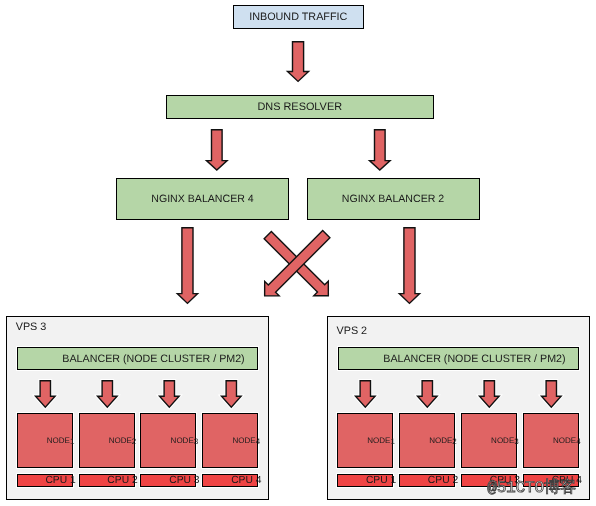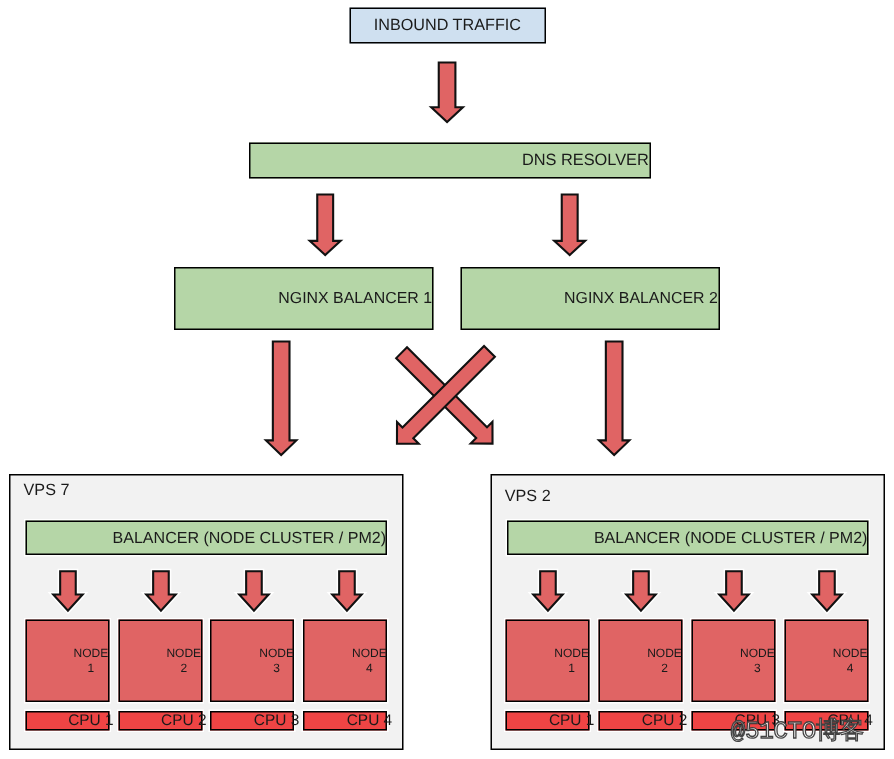--- a/index.html
+++ b/index.html
@@ -5,26 +5,26 @@
   html,body{margin:0;padding:0;}
   body{width:596px;height:506px;background:#ffffff;overflow:hidden;
        font-family:"Liberation Sans",sans-serif;color:#1a1a1a;
        -webkit-font-smoothing:antialiased;text-rendering:geometricPrecision;}
   #root{position:relative;width:596px;height:484px;}
   .box{position:absolute;box-sizing:border-box;border:1.5px solid #000;
        display:flex;align-items:center;justify-content:center;text-align:center;
        line-height:1;white-space:nowrap;}
   .box>span{position:relative;top:0.6px;}
   .blue{background:#cfe0f0;}
-  .green{background:#b5d6a7;justify-content:flex-end;}
+  .green{background:#b5d6a7;}
   .vps{position:absolute;box-sizing:border-box;background:#f2f2f2;border:1.5px solid #000;}
   .inpanel{box-shadow:0 0 0 1px #fff;padding-left:32px;}
   .vps-label{position:absolute;font-size:10.8px;color:#1a1a1a;line-height:1;white-space:nowrap;}
   .nodebox{position:absolute;box-sizing:border-box;border:1.5px solid #000;background:#e06464;
-           display:flex;flex-direction:column;align-items:center;justify-content:center;
+           display:flex;flex-direction:row;align-items:center;justify-content:center;
            font-size:8px;line-height:1;white-space:nowrap;}
   .nodebox span{display:block;}
   .nodebox span+span{margin-top:2.3px;}
   .nodebox{padding-top:2px;}
   .cpubox{position:absolute;box-sizing:border-box;border:1.5px solid #000;background:#ef4444;
           display:flex;align-items:center;justify-content:center;
           font-size:10.3px;line-height:1;white-space:nowrap;}
   .cpubox>span{position:relative;top:1.1px;}
   svg.ar{position:absolute;overflow:visible;}
   svg.ar path{fill:#e06464;stroke:#111;stroke-width:1.4;stroke-linejoin:miter;}
@@ -51,21 +51,21 @@
   </div>
 
   <svg class="ar" width="23" height="43" style="left:204.8px;top:129px;">
     <path d="M 6.5,0.7 L 17.1,0.7 L 17.1,31.6 L 22.1,31.6 L 11.8,41 L 1.5,31.6 L 6.5,31.6 Z"></path>
   </svg>
   <svg class="ar" width="23" height="43" style="left:367.8px;top:129px;">
     <path d="M 6.5,0.7 L 17.1,0.7 L 17.1,31.6 L 22.1,31.6 L 11.8,41 L 1.5,31.6 L 6.5,31.6 Z"></path>
   </svg>
 
   <div class="box green" style="left:116px;top:178px;width:173px;height:42px;font-size:10.6px;">
-    <span>NGINX BALANCER 1</span>
+    <span>NGINX BALANCER 4</span>
   </div>
   <div class="box green" style="left:306.5px;top:178px;width:173px;height:42px;font-size:10.6px;">
     <span>NGINX BALANCER 2</span>
   </div>
 
   <svg class="ar" width="24" height="78" style="left:175px;top:227px;">
     <path d="M 6.9,0.7 L 18,0.7 L 18,66.6 L 22.6,66.6 L 12.45,76.4 L 2.3,66.6 L 6.9,66.6 Z"></path>
   </svg>
   <svg class="ar" width="24" height="78" style="left:396.5px;top:227px;">
     <path d="M 6.9,0.7 L 18,0.7 L 18,66.6 L 22.6,66.6 L 12.45,76.4 L 2.3,66.6 L 6.9,66.6 Z"></path>
@@ -76,21 +76,21 @@
       <path d="M -5.1,0.7 L 5.1,0.7 L 5.1,76.1 L 10.25,76.1 L 0,86.4 L -10.25,76.1 L -5.1,76.1 Z"></path>
     </g>
   </svg>
   <svg class="ar" width="90" height="90" style="left:250px;top:222px;">
     <g transform="translate(76.8,11.7) rotate(45)">
       <path d="M -5.1,0.7 L 5.1,0.7 L 5.1,77.6 L 10.25,77.6 L 0,87.9 L -10.25,77.6 L -5.1,77.6 Z"></path>
     </g>
   </svg>
 
   <div class="vps" style="left:5.8px;top:315.8px;width:263.5px;height:184.2px;"></div>
-  <div class="vps-label" style="left:15.7px;top:322.2px;">VPS 7</div>
+  <div class="vps-label" style="left:15.7px;top:322.2px;">VPS 3</div>
   <div class="box green inpanel" style="left:16.7px;top:346.8px;width:241.7px;height:23.4px;font-size:10.7px;">
     <span>BALANCER (NODE CLUSTER / PM2)</span>
   </div>
 
   <div class="vps" style="left:326.7px;top:315.8px;width:263.6px;height:184.2px;"></div>
   <div class="vps-label" style="left:336.5px;top:326px;">VPS 2</div>
   <div class="box green inpanel" style="left:337.6px;top:346.8px;width:241.7px;height:23.4px;font-size:10.7px;">
     <span>BALANCER (NODE CLUSTER / PM2)</span>
   </div>
 

